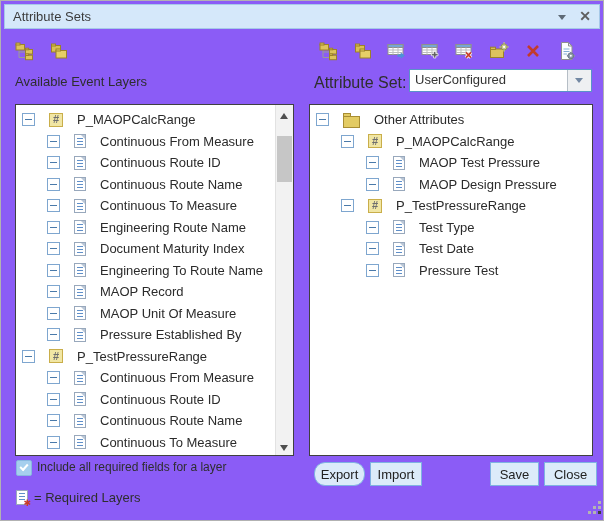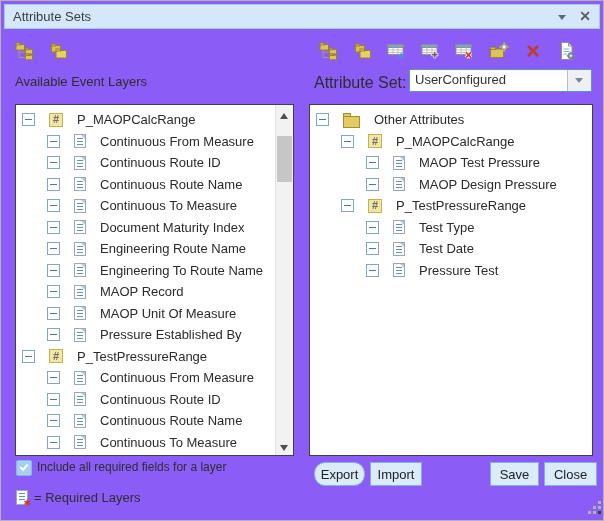--- a/index.html
+++ b/index.html
@@ -209,26 +209,26 @@
           <span class="tlabel">Continuous Route Name</span>
         </div>
         <div class="tree-row" style="padding-left: 31px;">
           <span class="minusbox"></span>
           <span class="ticon ticon-field"></span>
           <span class="tlabel">Continuous To Measure</span>
         </div>
         <div class="tree-row" style="padding-left: 31px;">
           <span class="minusbox"></span>
           <span class="ticon ticon-field"></span>
+          <span class="tlabel">Engineering Route Name</span>
+        </div>
+        <div class="tree-row" style="padding-left: 31px;">
+          <span class="minusbox"></span>
+          <span class="ticon ticon-field"></span>
           <span class="tlabel">Document Maturity Index</span>
-        </div>
-        <div class="tree-row" style="padding-left: 31px;">
-          <span class="minusbox"></span>
-          <span class="ticon ticon-field"></span>
-          <span class="tlabel">Engineering Route Name</span>
         </div>
         <div class="tree-row" style="padding-left: 31px;">
           <span class="minusbox"></span>
           <span class="ticon ticon-field"></span>
           <span class="tlabel">Engineering To Route Name</span>
         </div>
         <div class="tree-row" style="padding-left: 31px;">
           <span class="minusbox"></span>
           <span class="ticon ticon-field"></span>
           <span class="tlabel">MAOP Record</span>

